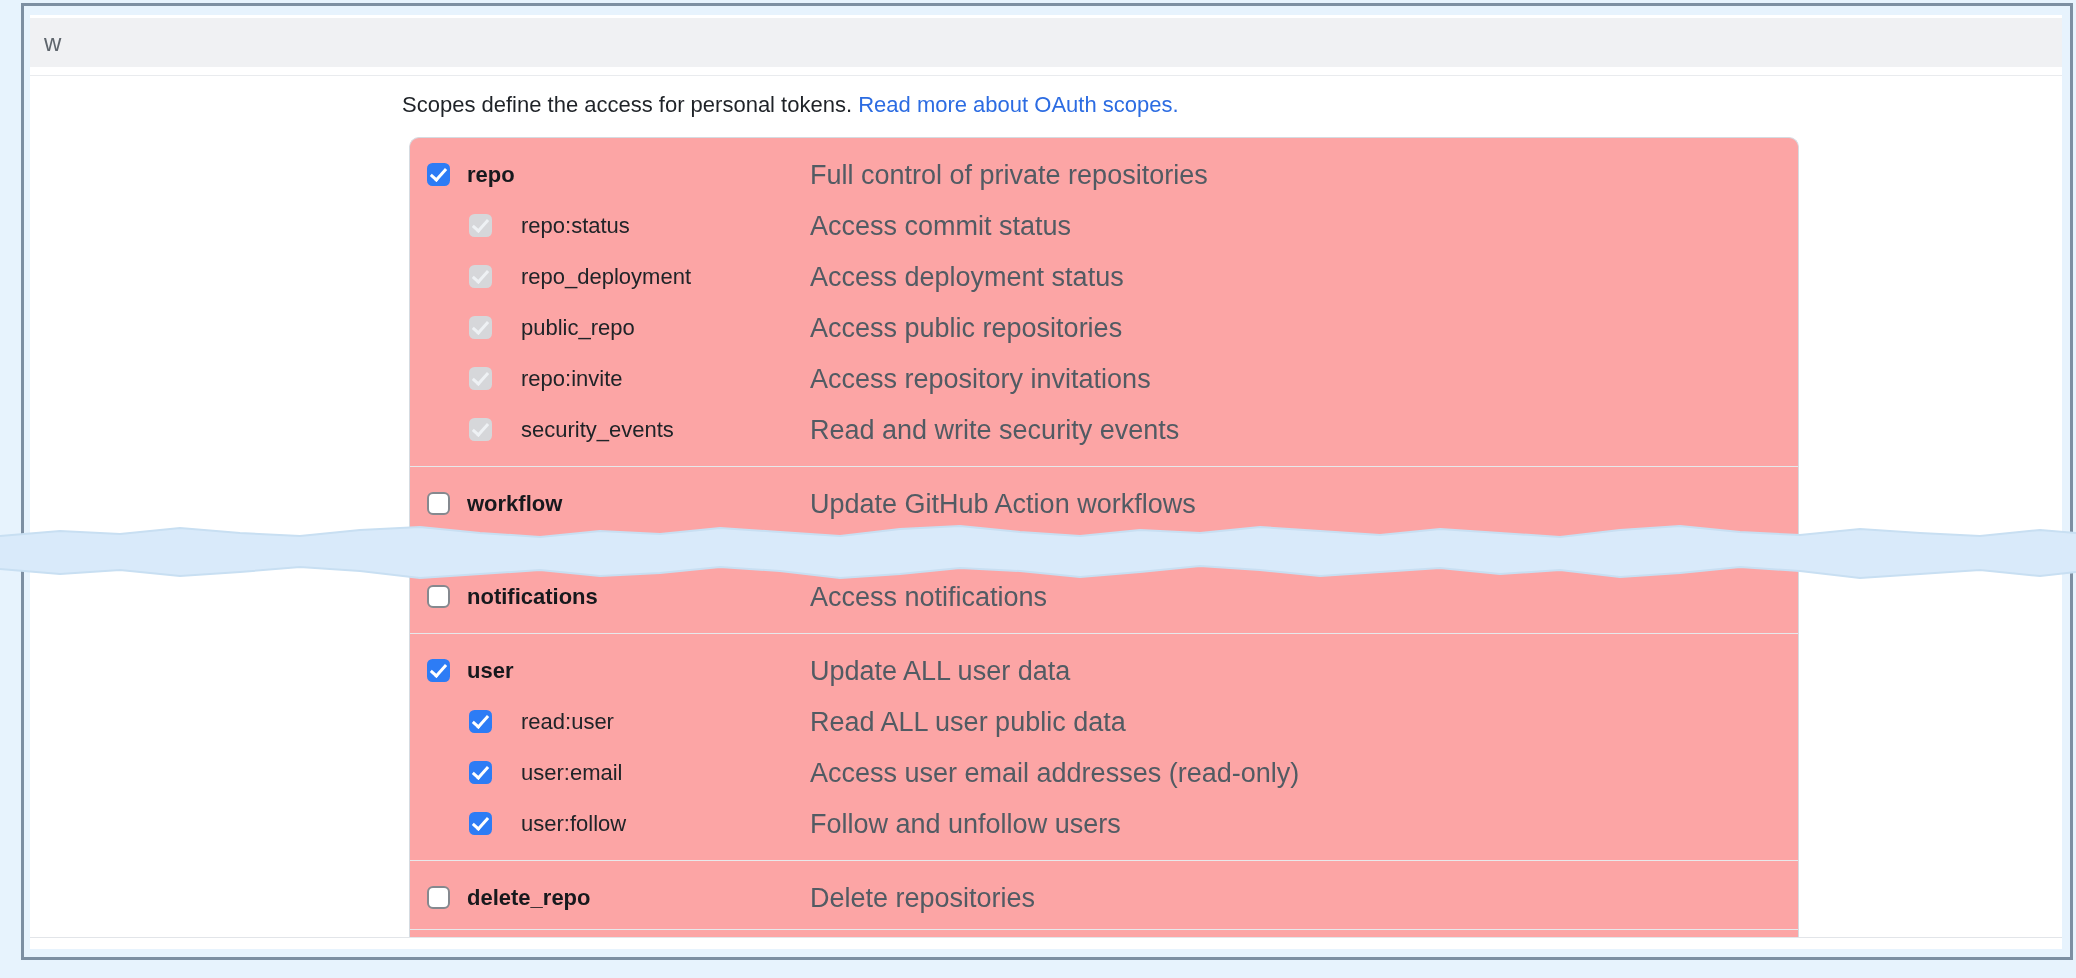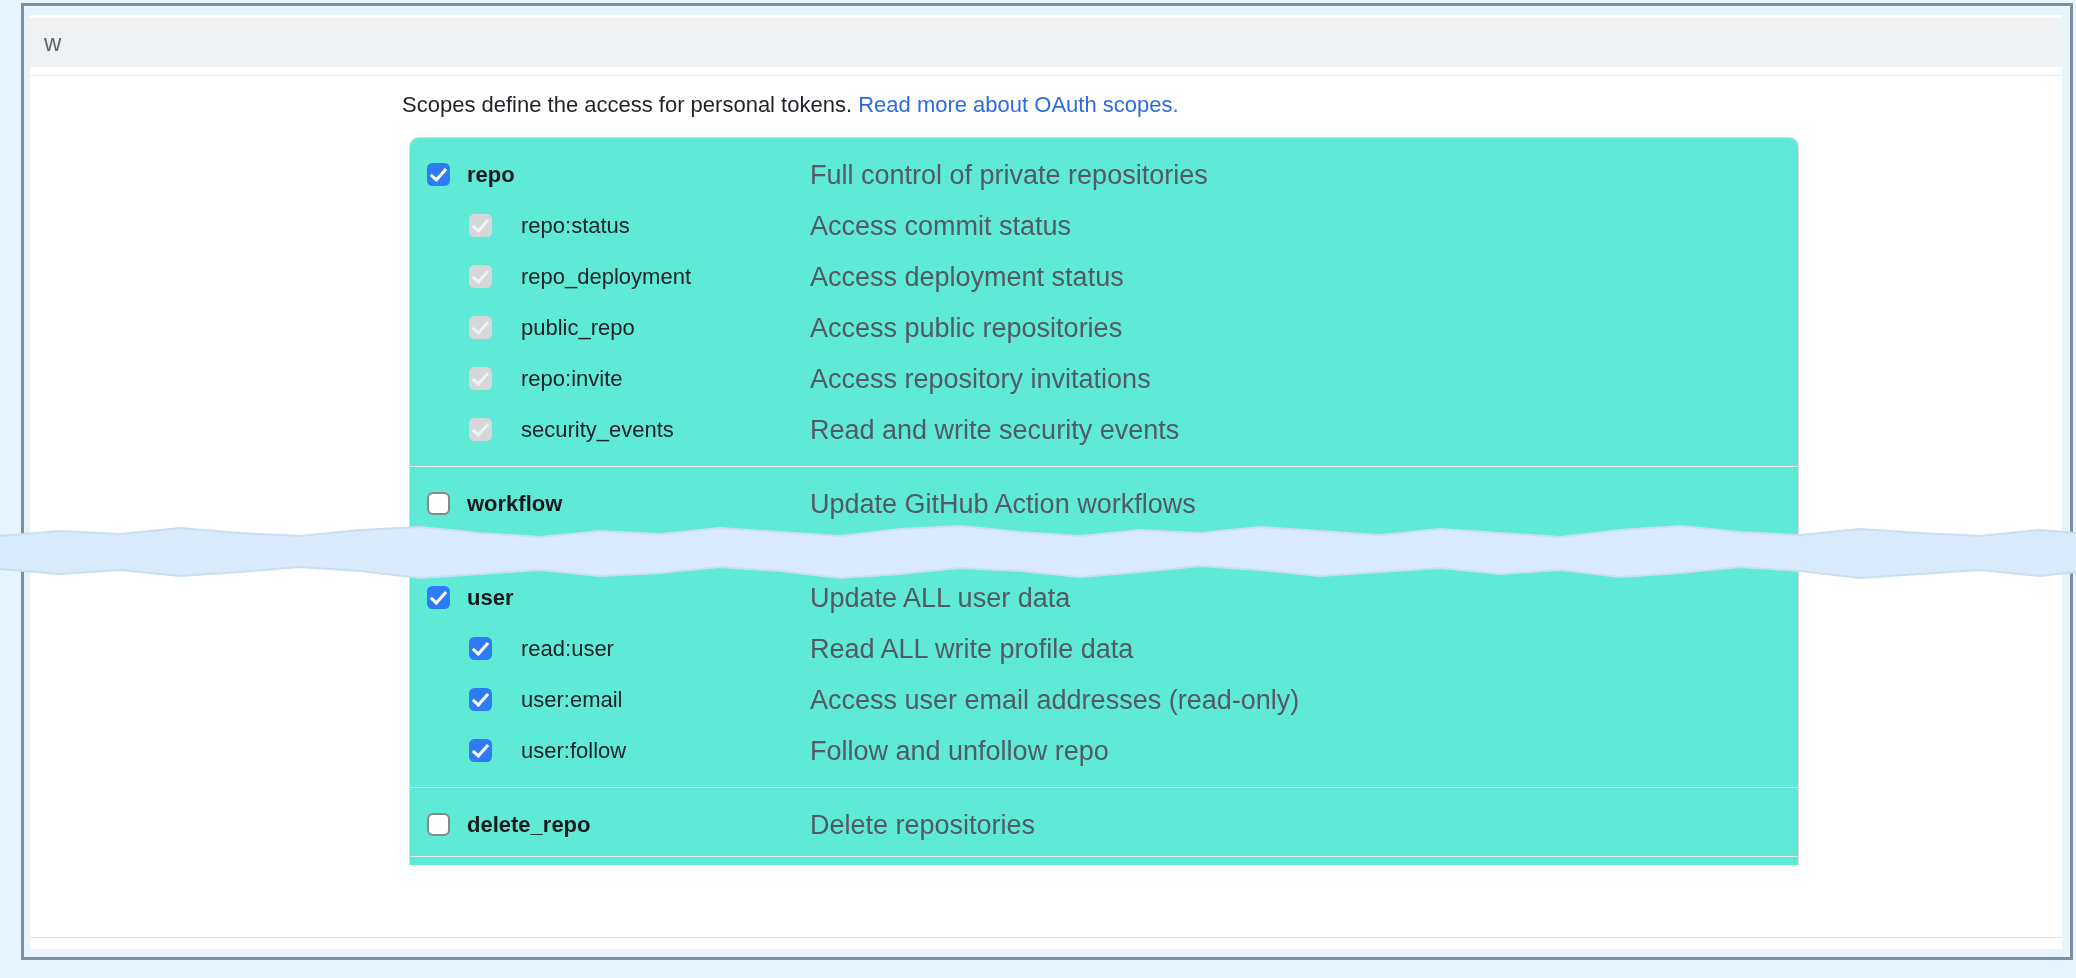--- a/index.html
+++ b/index.html
@@ -27,21 +27,21 @@
     position:absolute; left:0; right:0; bottom:11px; height:0;
     border-top:1.5px solid #e2e5e9;
   }
   .main { padding:15px 0 0 372px; }
   .note { font-size:22px; color:#1f2328; line-height:27px; }
   .note a { color:#2c6ce2; text-decoration:none; cursor:pointer; }
 
   .scopes-box {
     margin-top:19px; margin-left:7px; width:1390px; box-sizing:border-box;
     border:1.5px solid #d5dbe1; border-bottom:none;
-    border-radius:10px 10px 0 0; background:#5eead4;
+    border-radius:10px 10px 0 0; background:#fca5a5;
   }
   .group { padding:11px 0; }
   .group.last { padding-bottom:6px; }
   .gdiv { border-top:1.5px solid #e7e9eb; height:0; }
   .torn-gap { height:20px; }
   .stub { height:8px; }
 
   .row { position:relative; display:flex; align-items:center; height:51px; }
   .cb {
     flex:none; width:23px; height:23px; box-sizing:border-box;
@@ -130,43 +130,50 @@
         <div class="group">
           <div class="row">
             <div class="cb unchecked"></div>
             <span class="label">workflow</span>
             <span class="desc">Update GitHub Action workflows</span>
           </div>
         </div>
 
         <div class="torn-gap"></div>
 
+        <div class="group">
+          <div class="row">
+            <div class="cb unchecked"></div>
+            <span class="label">notifications</span>
+            <span class="desc">Access notifications</span>
+          </div>
+        </div>
 
         <div class="gdiv"></div>
 
         <div class="group">
           <div class="row">
             <div class="cb checked"></div>
             <span class="label">user</span>
             <span class="desc">Update ALL user data</span>
           </div>
           <div class="row sub">
             <div class="cb checked"></div>
             <span class="label">read:user</span>
-            <span class="desc">Read ALL write profile data</span>
+            <span class="desc">Read ALL user public data</span>
           </div>
           <div class="row sub">
             <div class="cb checked"></div>
             <span class="label">user:email</span>
             <span class="desc">Access user email addresses (read-only)</span>
           </div>
           <div class="row sub">
             <div class="cb checked"></div>
             <span class="label">user:follow</span>
-            <span class="desc">Follow and unfollow repo</span>
+            <span class="desc">Follow and unfollow users</span>
           </div>
         </div>
 
         <div class="gdiv"></div>
 
         <div class="group last">
           <div class="row">
             <div class="cb unchecked"></div>
             <span class="label">delete_repo</span>
             <span class="desc">Delete repositories</span>

